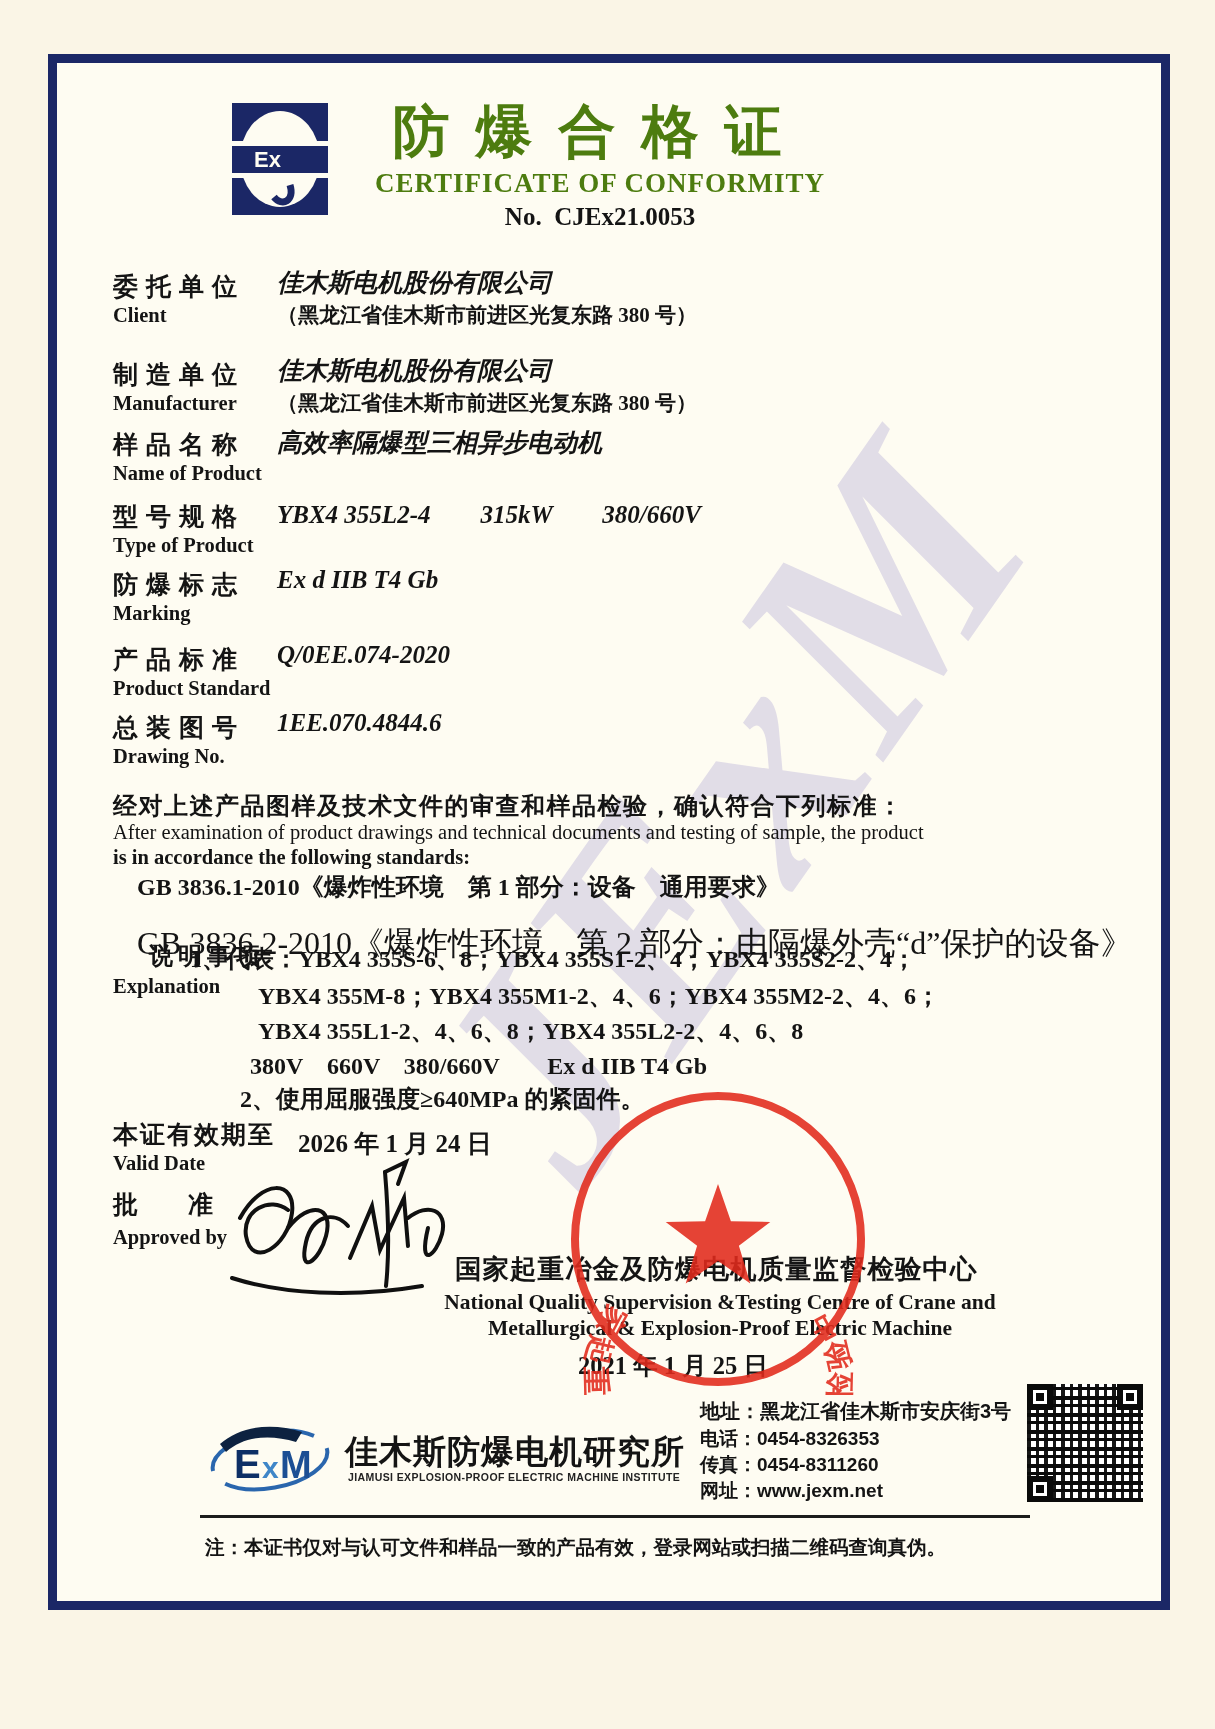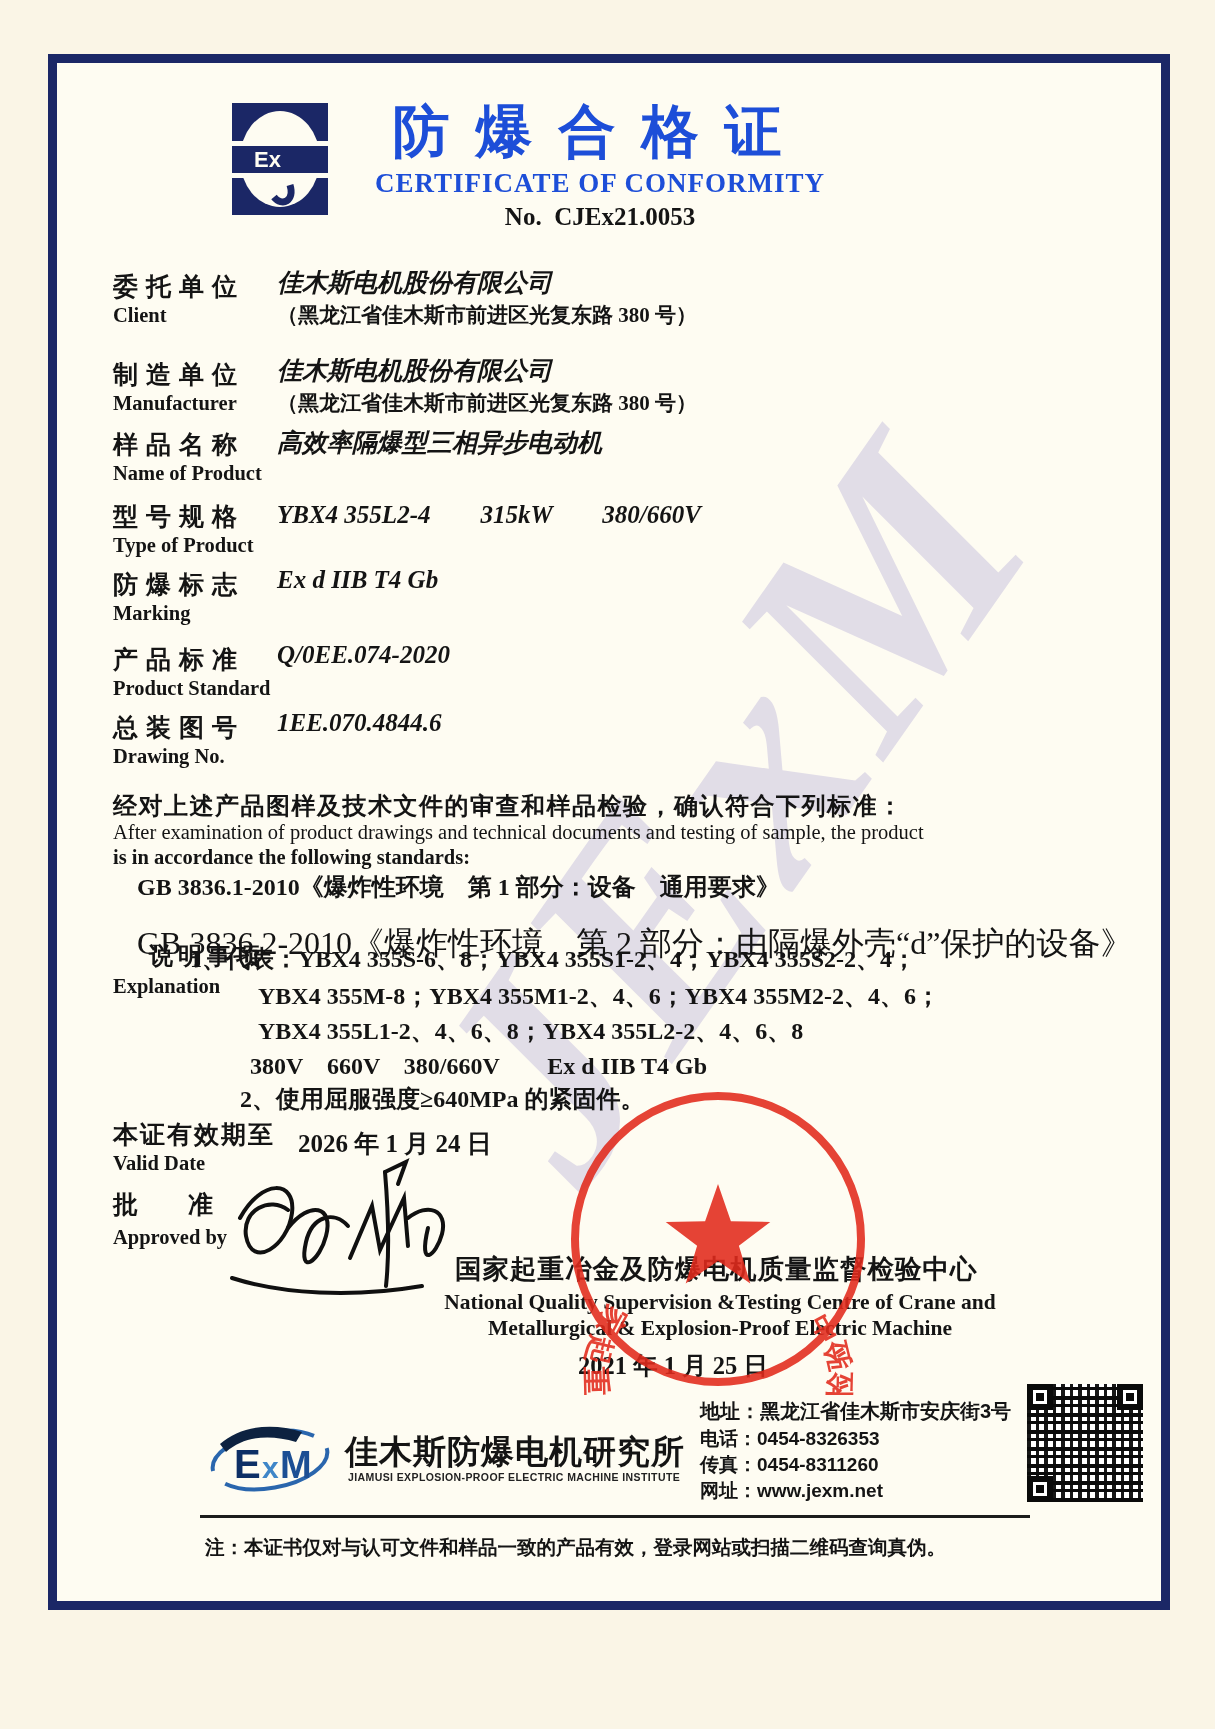--- a/index.html
+++ b/index.html
@@ -1,21 +1,21 @@
 <!DOCTYPE html>
 <html><head>
 <meta charset="utf-8">
 <style>
   html,body{margin:0;padding:0;}
   .page{position:relative;width:1215px;height:1729px;background:#faf5e6;
         font-family:"Liberation Serif","DejaVu Serif",serif;color:#141414;overflow:hidden;}
   .frame{position:absolute;left:48px;top:54px;width:1122px;height:1556px;
          border:9px solid #1b2766;background:#fefcf2;box-sizing:border-box;}
   .abs{position:absolute;}
-  .navy{color:#1d4ed8;}
+  .navy{color:#4d7c0f;}
   .b{font-weight:bold;}
   .pre{white-space:pre;}
   .sans{font-family:"Liberation Sans","DejaVu Sans",sans-serif;}
 
   .watermark{left:180px;top:330px;width:1100px;height:950px;display:flex;
              align-items:center;justify-content:center;pointer-events:none;z-index:1;}
   .watermark span{transform:rotate(-55deg);font-size:300px;font-weight:bold;font-style:italic;
              color:rgba(150,140,205,0.28);letter-spacing:10px;white-space:nowrap;}
 
   .z2{z-index:2;}

